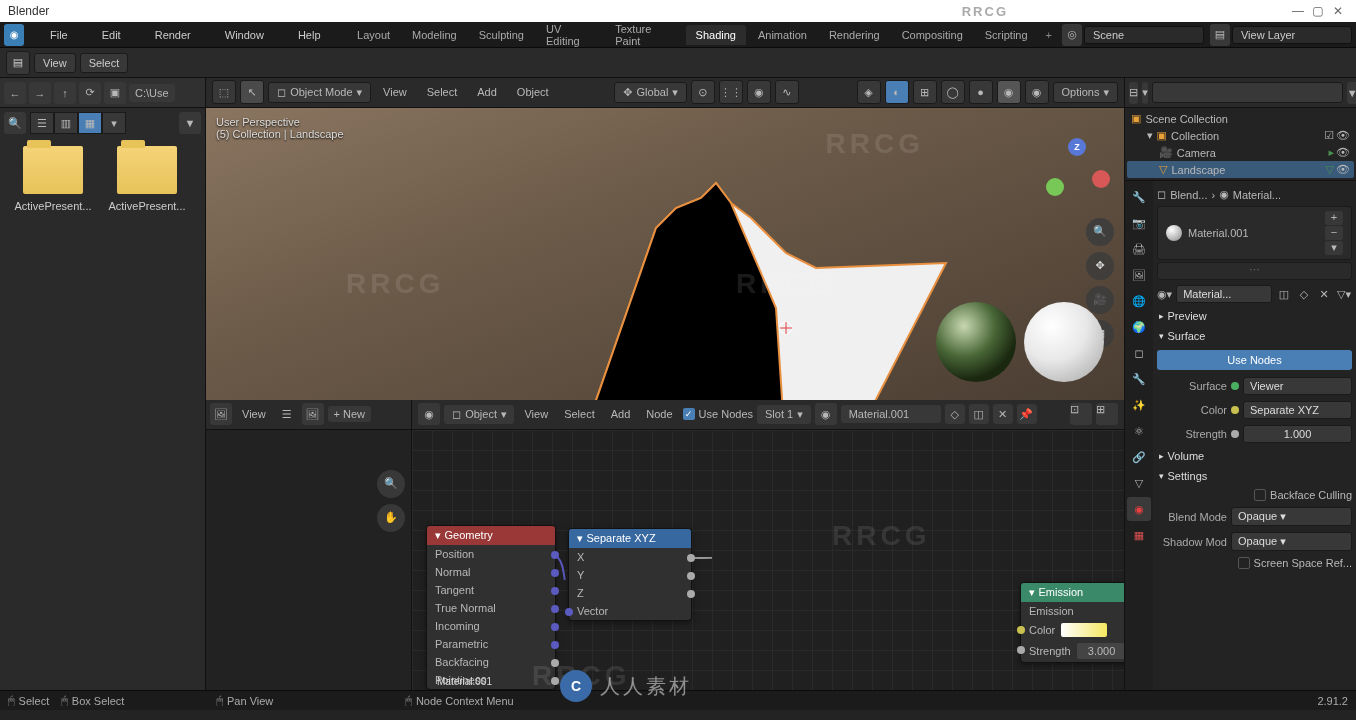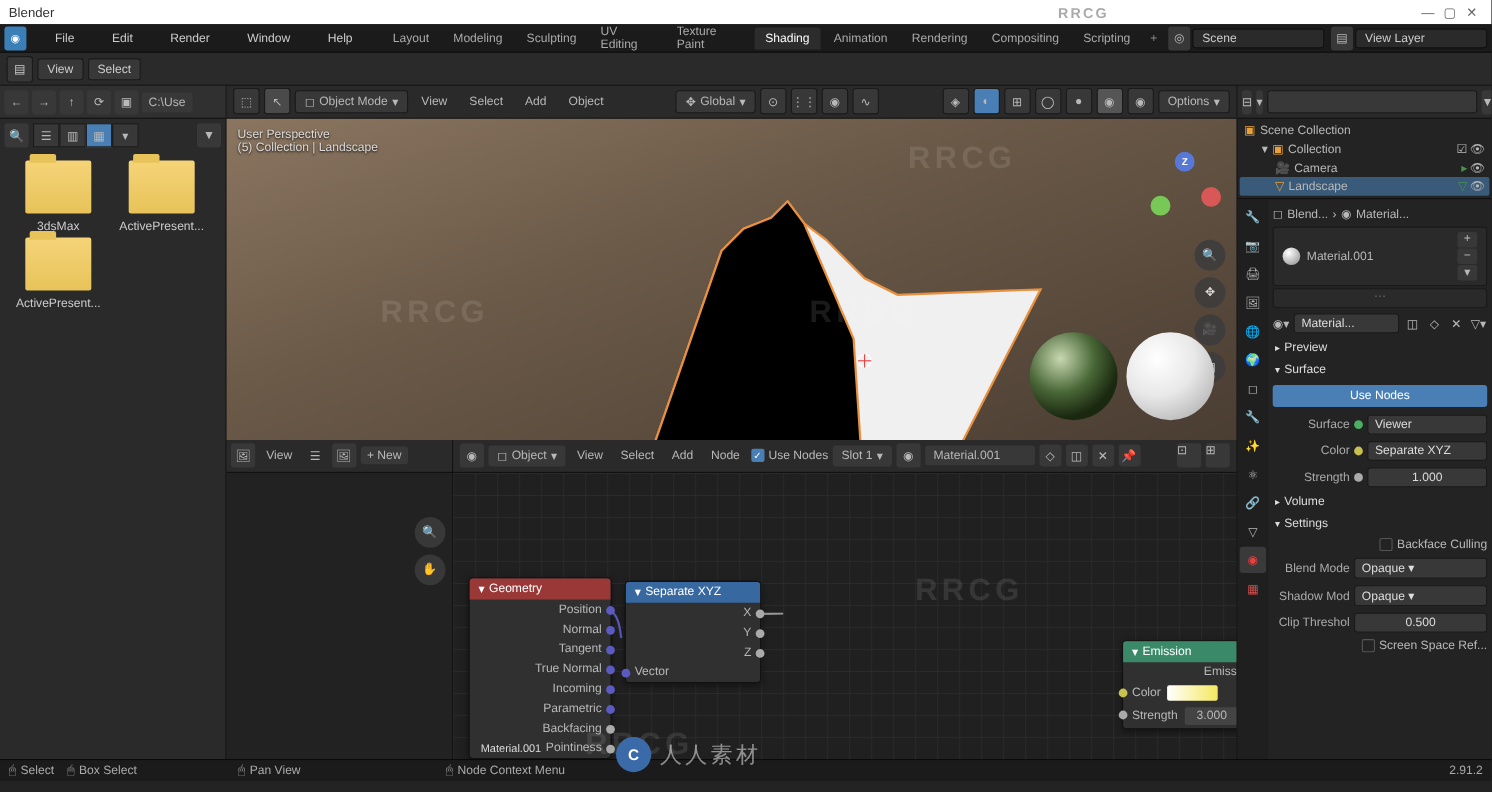--- a/index.html
+++ b/index.html
@@ -53,21 +53,21 @@
 .ne-main { flex:1; display:flex; flex-direction:column; }
 .ne-head { height:30px; background:#2a2a2a; border-bottom:1px solid #111; display:flex; align-items:center; padding:0 6px; gap:4px; }
 .ne-canvas { flex:1; background:#202020; position:relative; overflow:hidden;
   background-image:linear-gradient(#2a2a2a 1px,transparent 1px),linear-gradient(90deg,#2a2a2a 1px,transparent 1px);
   background-size:20px 20px; }
 .node { position:absolute; background:#303030; border:1px solid #111; border-radius:4px; font-size:11px; box-shadow:0 2px 6px rgba(0,0,0,.4); }
 .node .nh { padding:3px 8px; border-radius:3px 3px 0 0; color:#fff; display:flex; align-items:center; gap:4px; }
 .node .nh.red { background:#9a3838; }
 .node .nh.blue { background:#3868a0; }
 .node .nh.teal { background:#3a8a6a; }
-.node .nrow { padding:3px 8px; display:flex; align-items:center; justify-content:flex-end; position:relative; }
+.node .nrow { padding:3px 8px; display:flex; align-items:center; position:relative; }
 .node .nrow.left { justify-content:flex-start; }
 .node .nrow .sock { width:8px; height:8px; border-radius:50%; position:absolute; top:6px; }
 .node .nrow .sock.out { right:-4px; }
 .node .nrow .sock.in { left:-4px; }
 .sock.vec { background:#5a5ac0; }
 .sock.val { background:#aaa; }
 .sock.col { background:#c8c050; }
 .node .vfield { background:#444; border-radius:2px; padding:2px 6px; margin-left:6px; min-width:50px; text-align:center; }
 .node .cswatch { width:46px; height:14px; background:linear-gradient(90deg,#fff,#f5e860); border-radius:2px; margin-left:6px; }
 svg.wires { position:absolute; inset:0; pointer-events:none; }
@@ -156,24 +156,20 @@
         <span>☰</span>
         <span>▥</span>
         <span class="active" style="background:#4a7fb5">▦</span>
         <span>▾</span>
       </span>
       <span class="ic" style="width:22px;height:22px;background:#383838;border-radius:3px;display:flex;align-items:center;justify-content:center">▼</span>
     </div>
     <div class="fb-grid">
       <div class="fb-item">
           <div class="fb-folder"></div>
-          <div class="fb-label">3dsMax</div>
-        </div>
-      <div class="fb-item">
-          <div class="fb-folder"></div>
           <div class="fb-label">ActivePresent...</div>
         </div>
       <div class="fb-item">
           <div class="fb-folder"></div>
           <div class="fb-label">ActivePresent...</div>
         </div>
     </div>
   </div>
 
   <div class="canvas-area">
@@ -512,24 +508,20 @@
           </div>
         <div class="pr-row">
             <span class="lbl">Blend Mode</span>
             <span class="pr-field"><span>Opaque</span> ▾</span>
           </div>
         <div class="pr-row">
             <span class="lbl">Shadow Mod</span>
             <span class="pr-field"><span>Opaque</span> ▾</span>
           </div>
         <div class="pr-row">
-            <span class="lbl">Clip Threshol</span>
-            <span class="pr-field" style="text-align:center">0.500</span>
-          </div>
-        <div class="pr-row">
             <span style="flex:1"></span>
             <span style="width:12px;height:12px;border:1px solid #555;border-radius:2px"></span>
             <span>Screen Space Ref...</span>
           </div>
       </div>
     </div>
   </div>
 </div>
 
 <div class="statusbar">

